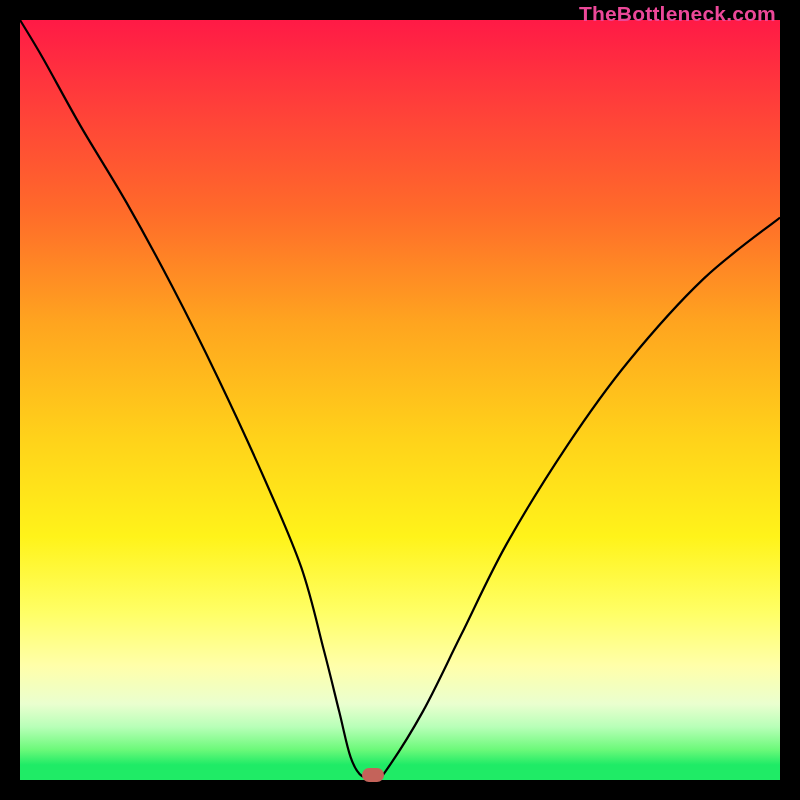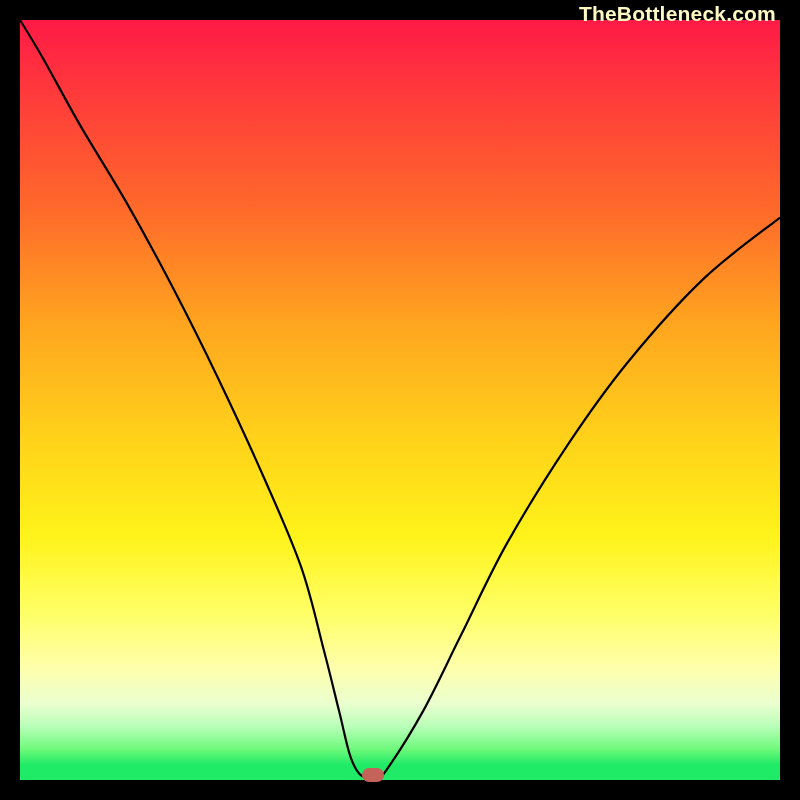--- a/index.html
+++ b/index.html
@@ -35,21 +35,21 @@
       #1feb66 100%
     );
   }
   .watermark {
     position: absolute;
     top: 2px;
     right: 24px;
     font-family: Arial, Helvetica, sans-serif;
     font-size: 21px;
     font-weight: 600;
-    color: #fef9c3;
+    color: #ec4899;
     letter-spacing: 0.2px;
   }
   .curve {
     position: absolute;
     left: 0;
     top: 0;
   }
   .marker {
     position: absolute;
     width: 22px;

